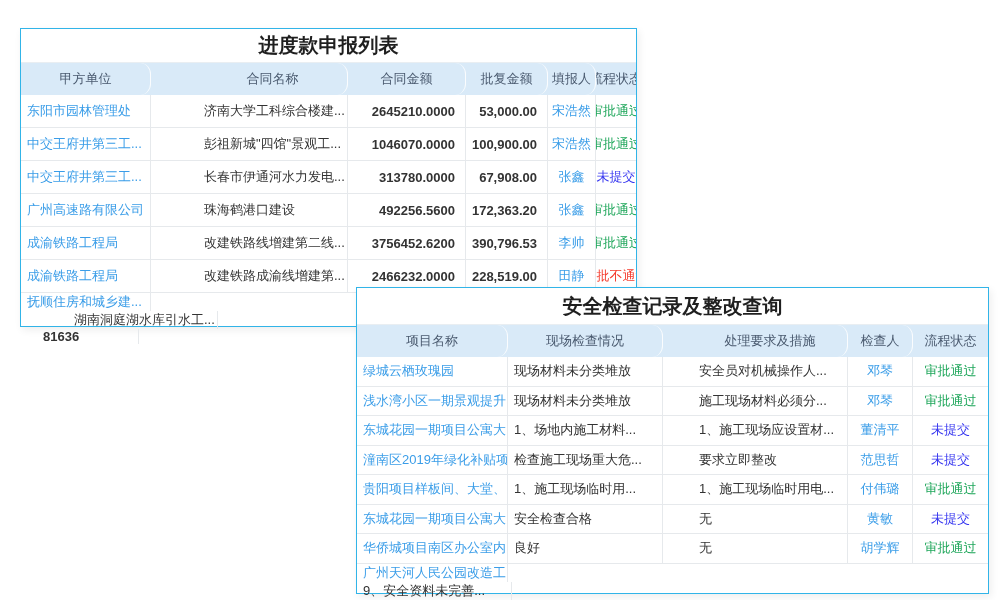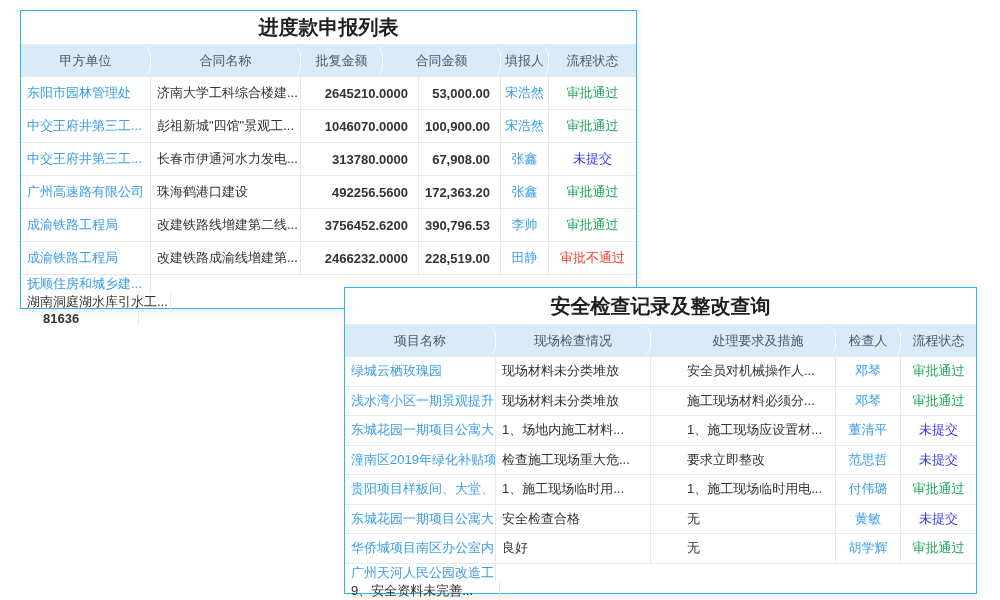--- a/index.html
+++ b/index.html
@@ -42,21 +42,21 @@
     display:flex; align-items:center;
     font-size:13px; color:var(--body-text,#333);
     border-right:1px solid #e6e9ec;
     overflow:hidden; white-space:nowrap; flex:none;
     padding:0 6px;
   }
   .cell:last-child { border-right:none; flex:1; justify-content:center; }
 
   
   .t1c0 { width:130px; }
-  .t1c1 { width:150px; }
+  .t1c1 { width:150px;margin-left:47px; }
   .t1c2 { width:118px; justify-content:flex-end; padding-right:10px; font-weight:600; }
   .t1c3 { width:82px;  justify-content:flex-end; padding-right:10px; font-weight:600; }
   .t1c4 { width:48px;  justify-content:center; padding:0 2px; }
   .t1c5 { width:89px;  justify-content:center; }
   .hcell.t1c2, .hcell.t1c3 { justify-content:center; padding:0; font-weight:400; }
 
   
   .t2c0 { width:151px; }
   .t2c1 { width:155px; }
   .t2c2 { width:155px;margin-left:30px; }
@@ -66,27 +66,27 @@
 
   .cell.link { color:var(--link,#3a9de8); cursor:pointer; }
   .cell.name { color:var(--link,#3a9de8); }
   .cell.clip-left { justify-content:flex-start; padding-left:22px; }
 </style>
 </head>
 <body>
 
 <div class="stage">
 
-  <div class="window t1" id="win1" style="left:20px; top:10px; width:617px;">
+  <div class="window t1" id="win1" style="left:20px; top:28px; width:617px;">
     <div class="titlebar">进度款申报列表</div>
     <div class="thead">
         <div class="hcell t1c0">甲方单位</div>
         <div class="hcell t1c1">合同名称</div>
+        <div class="hcell t1c2">合同金额</div>
         <div class="hcell t1c3">批复金额</div>
-        <div class="hcell t1c2">合同金额</div>
         <div class="hcell t1c4">填报人</div>
         <div class="hcell t1c5">流程状态</div>
       </div>
     <div class="tbody">
         <div class="row">
           <div class="cell t1c0 link">东阳市园林管理处</div>
           <div class="cell t1c1">济南大学工科综合楼建...</div>
           <div class="cell t1c2">2645210.0000</div>
           <div class="cell t1c3">53,000.00</div>
           <div class="cell t1c4 name">宋浩然</div>
@@ -136,21 +136,21 @@
           <div class="cell t1c0 link">抚顺住房和城乡建...</div>
           <div class="cell t1c1">湖南洞庭湖水库引水工...</div>
           <div class="cell t1c2 clip-left">81636</div>
           <div class="cell t1c3"></div>
           <div class="cell t1c4 name"></div>
           <div class="cell t1c5"></div>
         </div>
       </div>
   </div>
 
-  <div class="window t2" id="win2" style="left:344px; top:287px; width:633px;">
+  <div class="window t2" id="win2" style="left:356px; top:287px; width:633px;">
     <div class="titlebar">安全检查记录及整改查询</div>
     <div class="thead">
         <div class="hcell t2c0">项目名称</div>
         <div class="hcell t2c1">现场检查情况</div>
         <div class="hcell t2c2">处理要求及措施</div>
         <div class="hcell t2c3">检查人</div>
         <div class="hcell t2c4">流程状态</div>
       </div>
     <div class="tbody">
         <div class="row">

